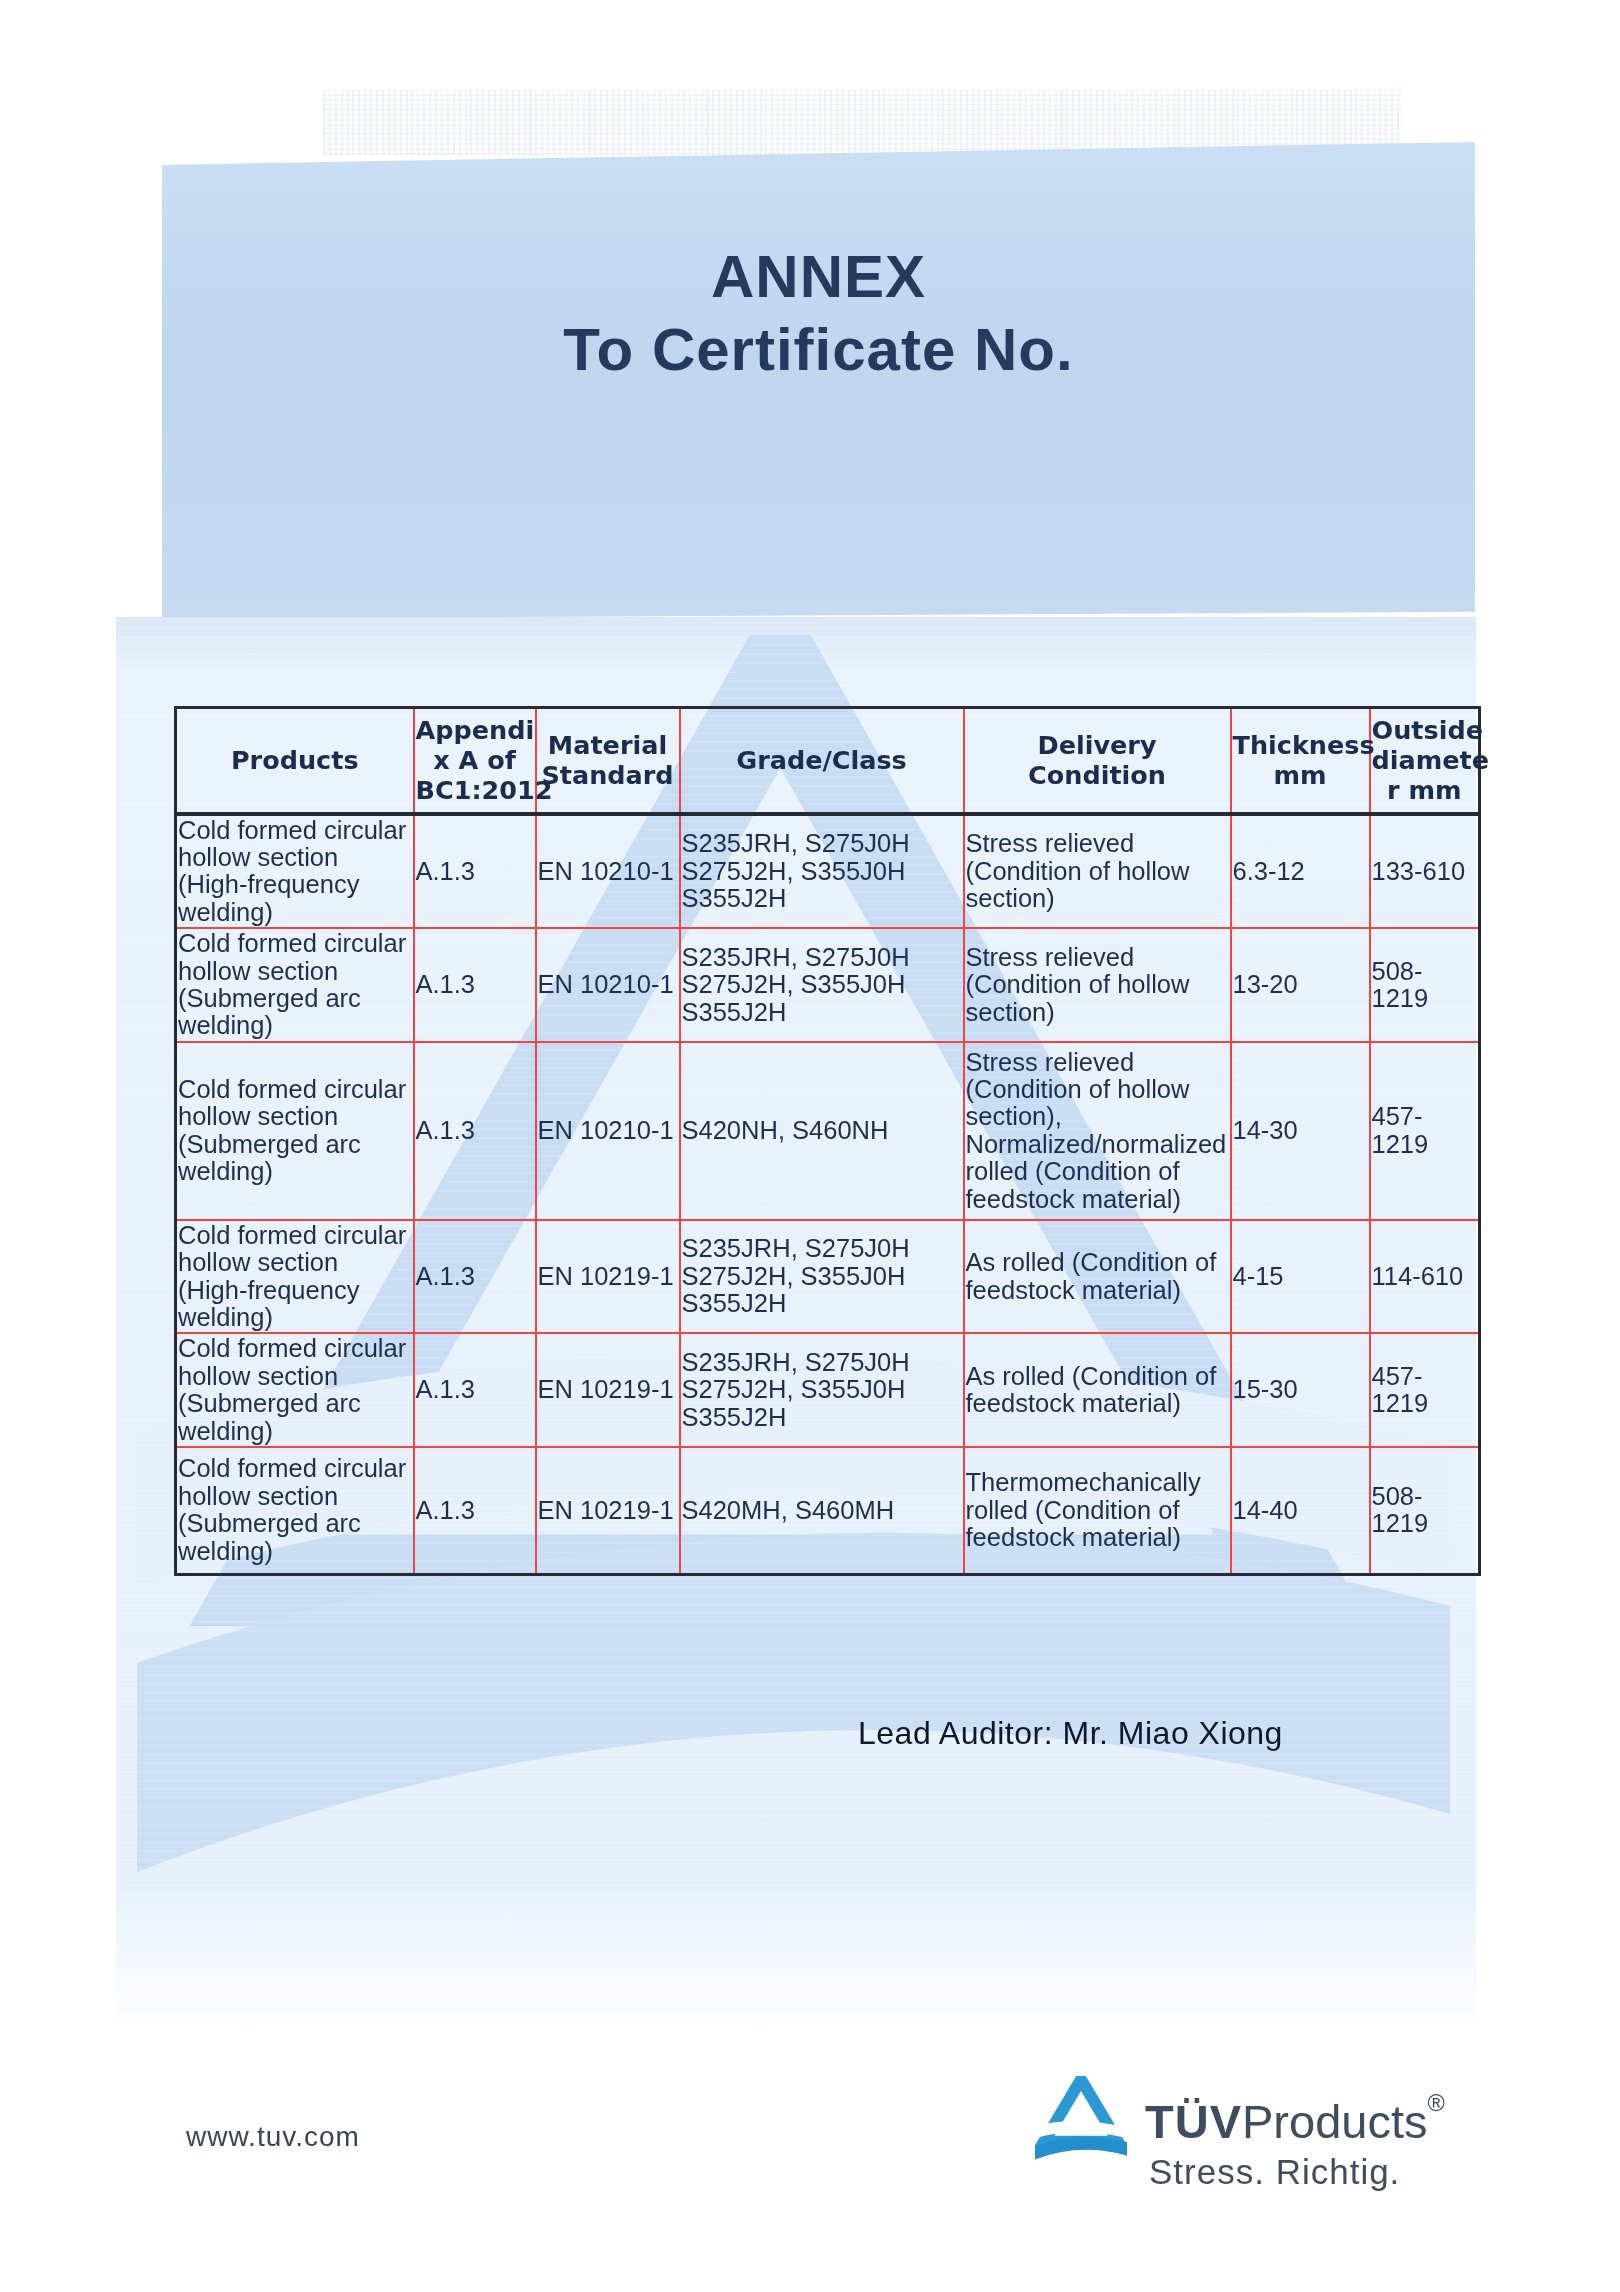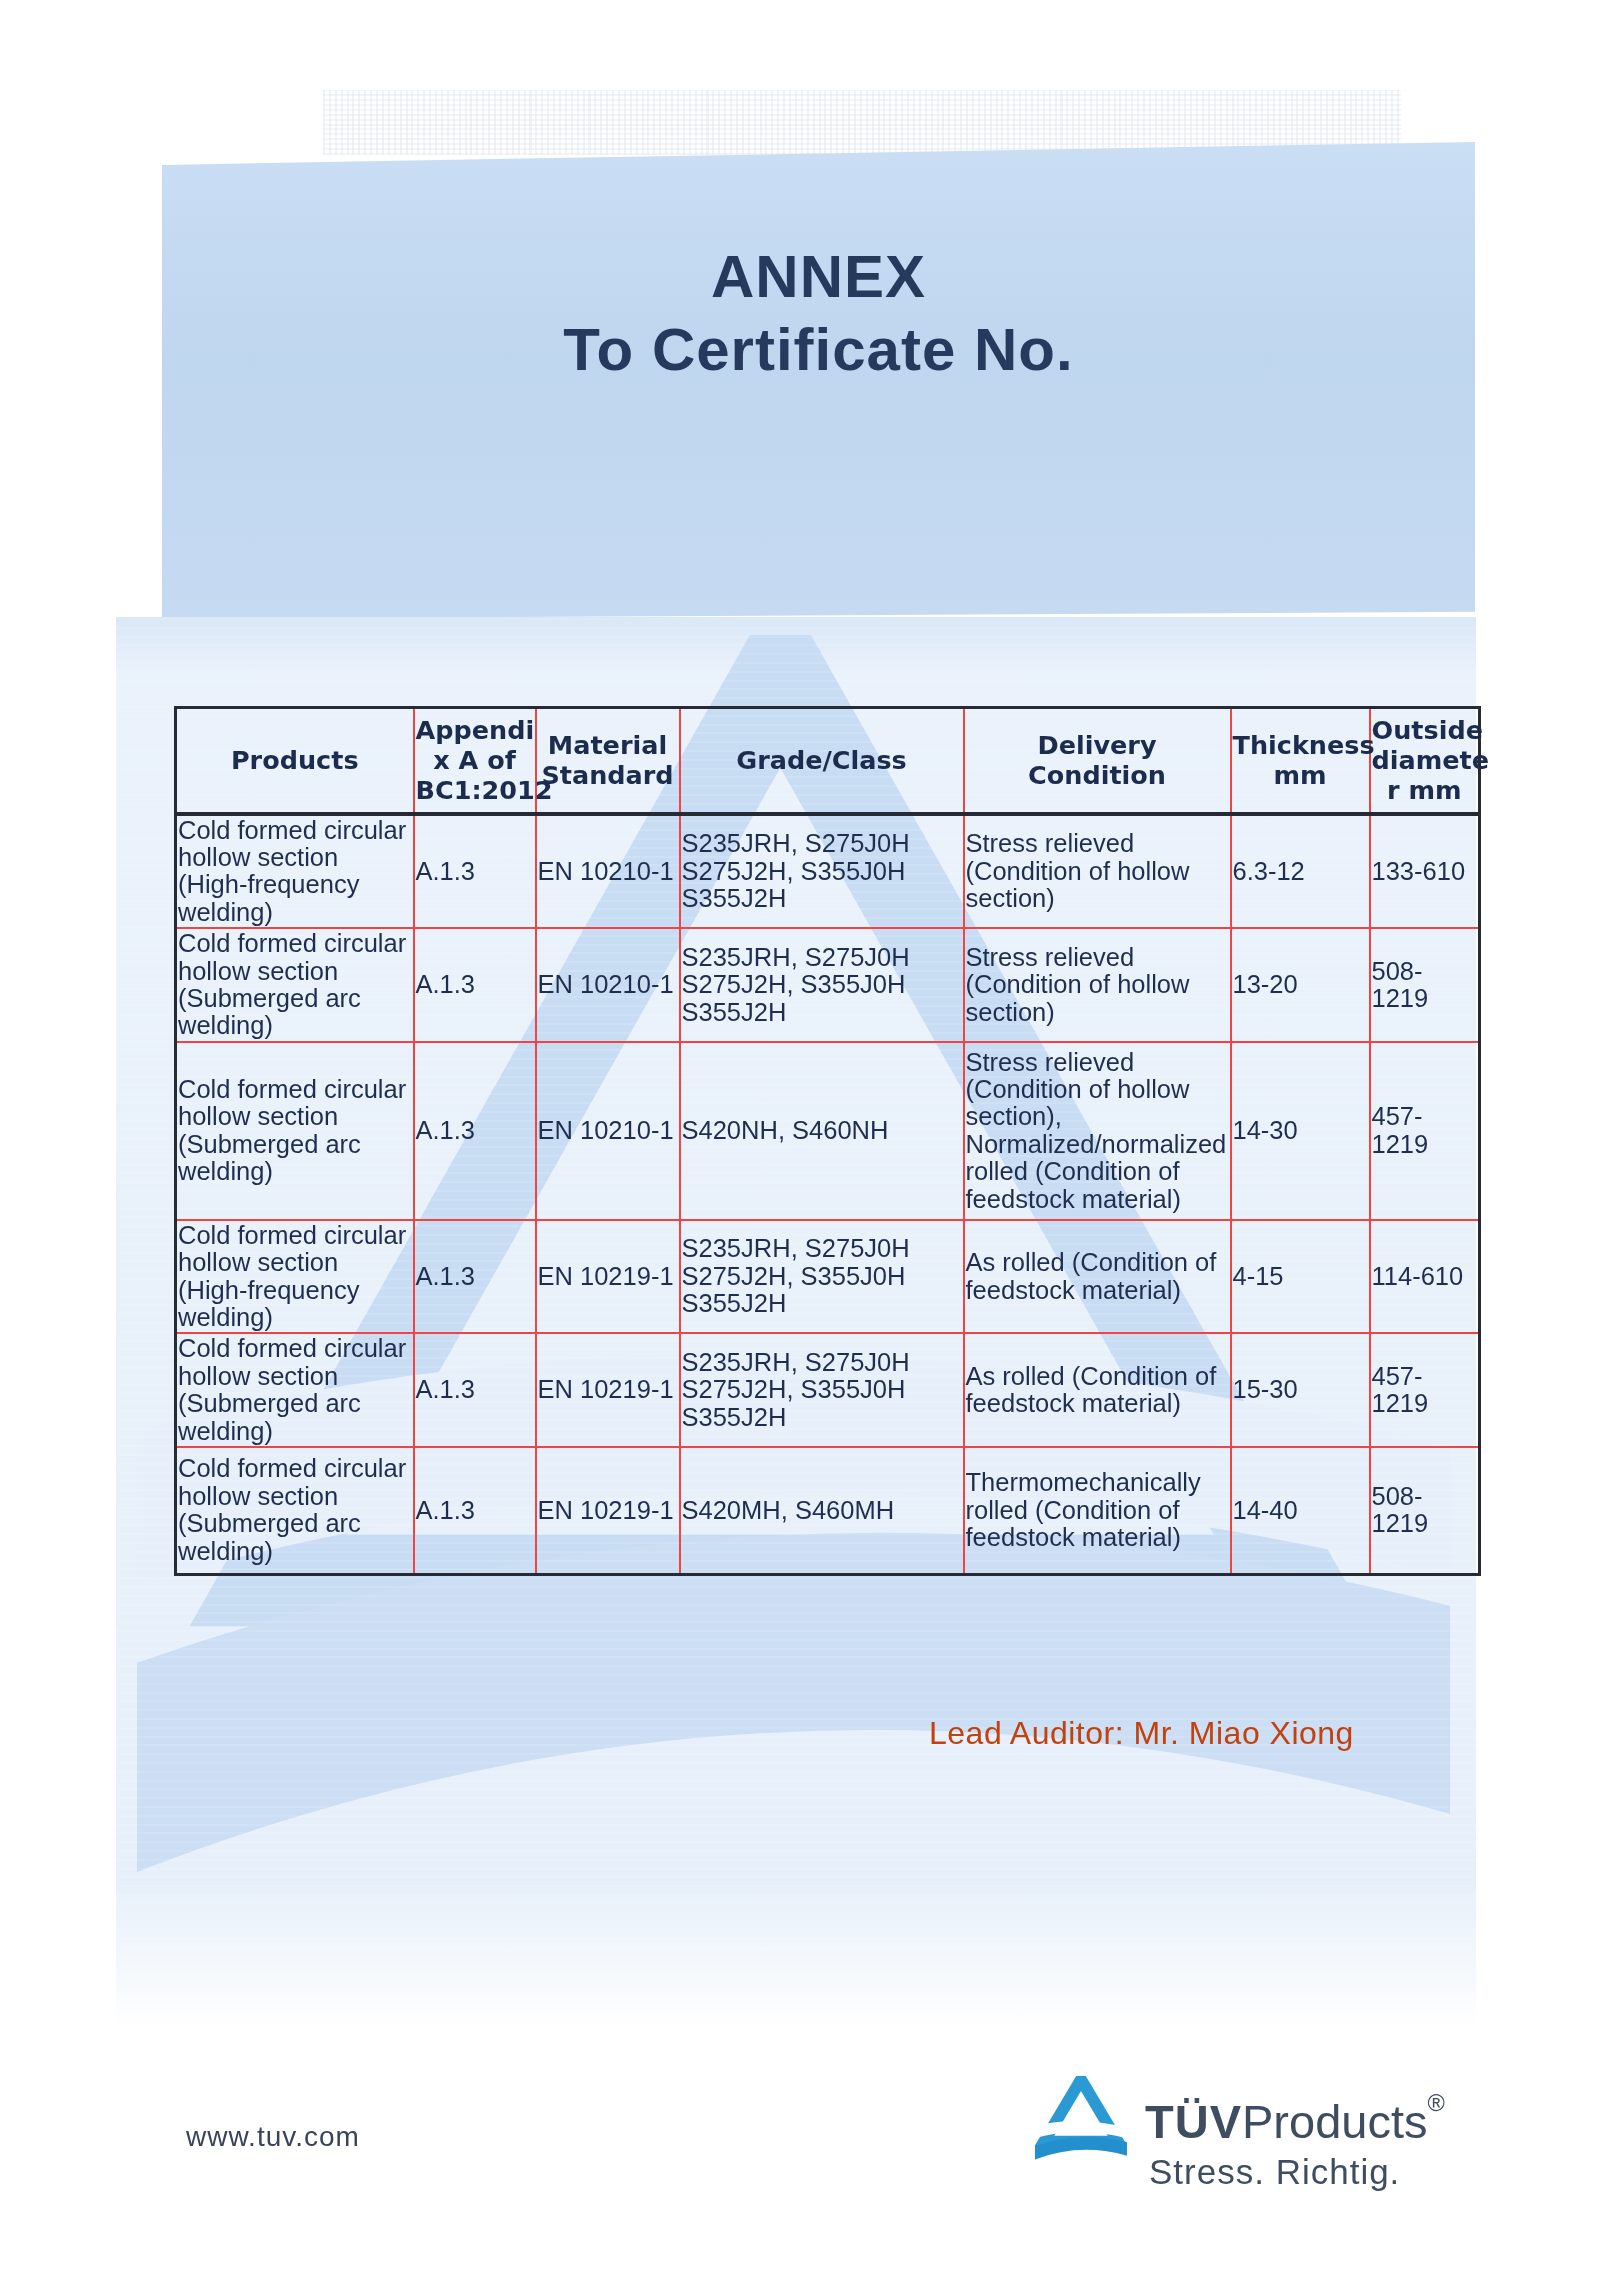--- a/index.html
+++ b/index.html
@@ -69,22 +69,22 @@
     vertical-align:middle;
     white-space:pre-line;padding:1px 1px;
   }
   col.c0{width:238px}col.c1{width:122px}col.c2{width:144px}
   col.c3{width:284px}col.c4{width:267px}col.c5{width:139px}col.c6{width:110px}
   tr.hr{height:106px}
   tr.r0{height:108px}tr.r1{height:108px}tr.r2{height:178px}
   tr.r3{height:113px}tr.r4{height:111px}tr.r5{height:127px}
   
   .lead-auditor{
-    position:absolute;left:929px;top:1715px;
-    font-size:32px;color:#c2410c;letter-spacing:0.5px;
+    position:absolute;left:858px;top:1715px;
+    font-size:32px;color:#0f172a;letter-spacing:0.5px;
   }
   
   .website{
     position:absolute;left:186px;top:2121px;
     font-size:28px;color:#39445a;letter-spacing:1px;
   }
   .logo{position:absolute;left:1035px;top:2074px;width:461px;height:127px;}
   .logo-triangle{position:absolute;left:0;top:2px;width:92px;height:86px;}
   .logo-text{
     position:absolute;left:110px;top:15.7px;

